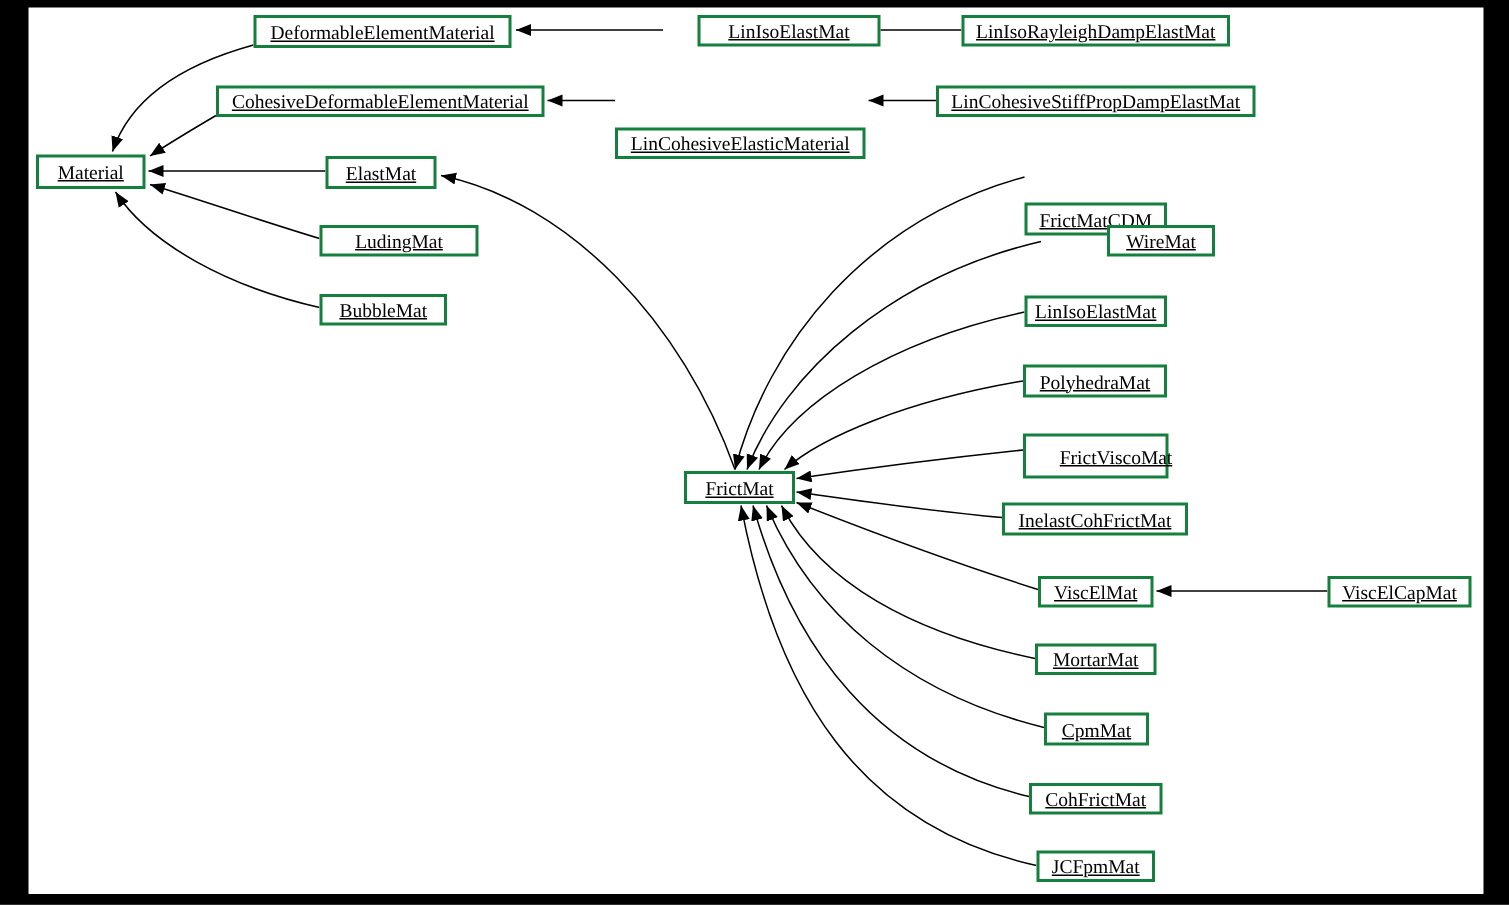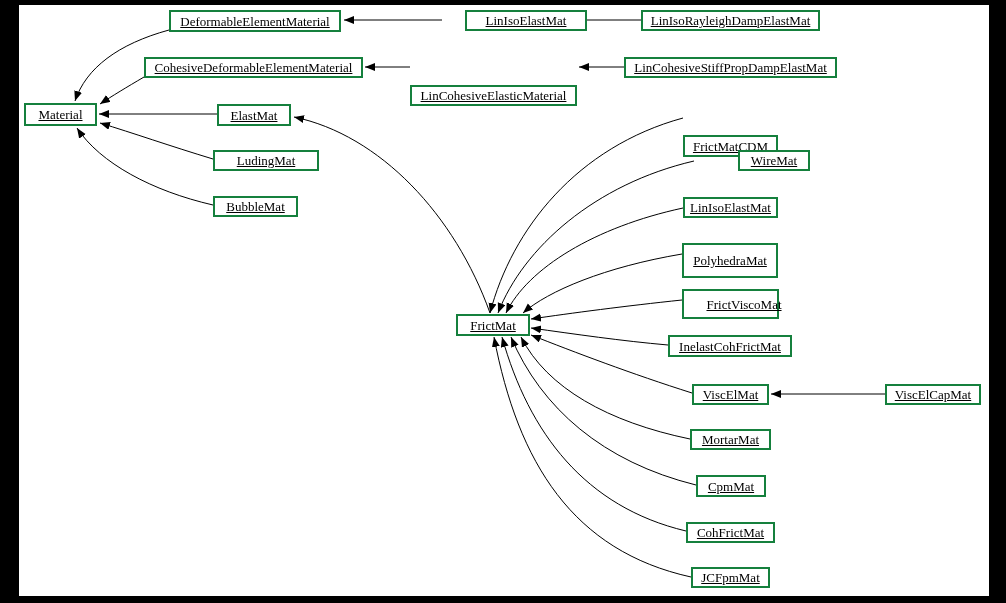--- a/index.html
+++ b/index.html
@@ -94,21 +94,21 @@
   <div class="node" style="left:144px;top:57px;width:219px;height:21px;">CohesiveDeformableElementMaterial</div>
   <div class="node" style="left:410px;top:57px;width:167px;height:21px;margin-top:28px;">LinCohesiveElasticMaterial</div>
   <div class="node" style="left:624px;top:57px;width:213px;height:21px;">LinCohesiveStiffPropDampElastMat</div>
   <div class="node" style="left:217px;top:104px;width:74px;height:22px;">ElastMat</div>
   <div class="node" style="left:213px;top:150px;width:106px;height:21px;">LudingMat</div>
   <div class="node" style="left:213px;top:196px;width:85px;height:21px;">BubbleMat</div>
   <div class="node" style="left:456px;top:314px;width:74px;height:22px;">FrictMat</div>
   <div class="node" style="left:683px;top:103px;width:95px;height:22px;margin-top:32px;">FrictMatCDM</div>
   <div class="node" style="left:694px;top:150px;width:72px;height:21px;margin-left:44px;">WireMat</div>
   <div class="node" style="left:683px;top:197px;width:95px;height:21px;">LinIsoElastMat</div>
-  <div class="node" style="left:682px;top:243px;width:96px;height:35px;">PolyhedraMat</div>
+  <div class="node" style="left:682px;top:243px;width:96px;height:22px;">PolyhedraMat</div>
   <div class="node" style="left:682px;top:289px;width:97px;height:30px;padding-left:27px;">FrictViscoMat</div>
   <div class="node" style="left:668px;top:335px;width:124px;height:22px;">InelastCohFrictMat</div>
   <div class="node" style="left:692px;top:384px;width:77px;height:21px;">ViscElMat</div>
   <div class="node" style="left:885px;top:384px;width:96px;height:21px;">ViscElCapMat</div>
   <div class="node" style="left:690px;top:429px;width:81px;height:21px;">MortarMat</div>
   <div class="node" style="left:696px;top:475px;width:70px;height:22px;">CpmMat</div>
   <div class="node" style="left:686px;top:522px;width:89px;height:21px;">CohFrictMat</div>
   <div class="node" style="left:691px;top:567px;width:79px;height:21px;">JCFpmMat</div>
 </div>
 

